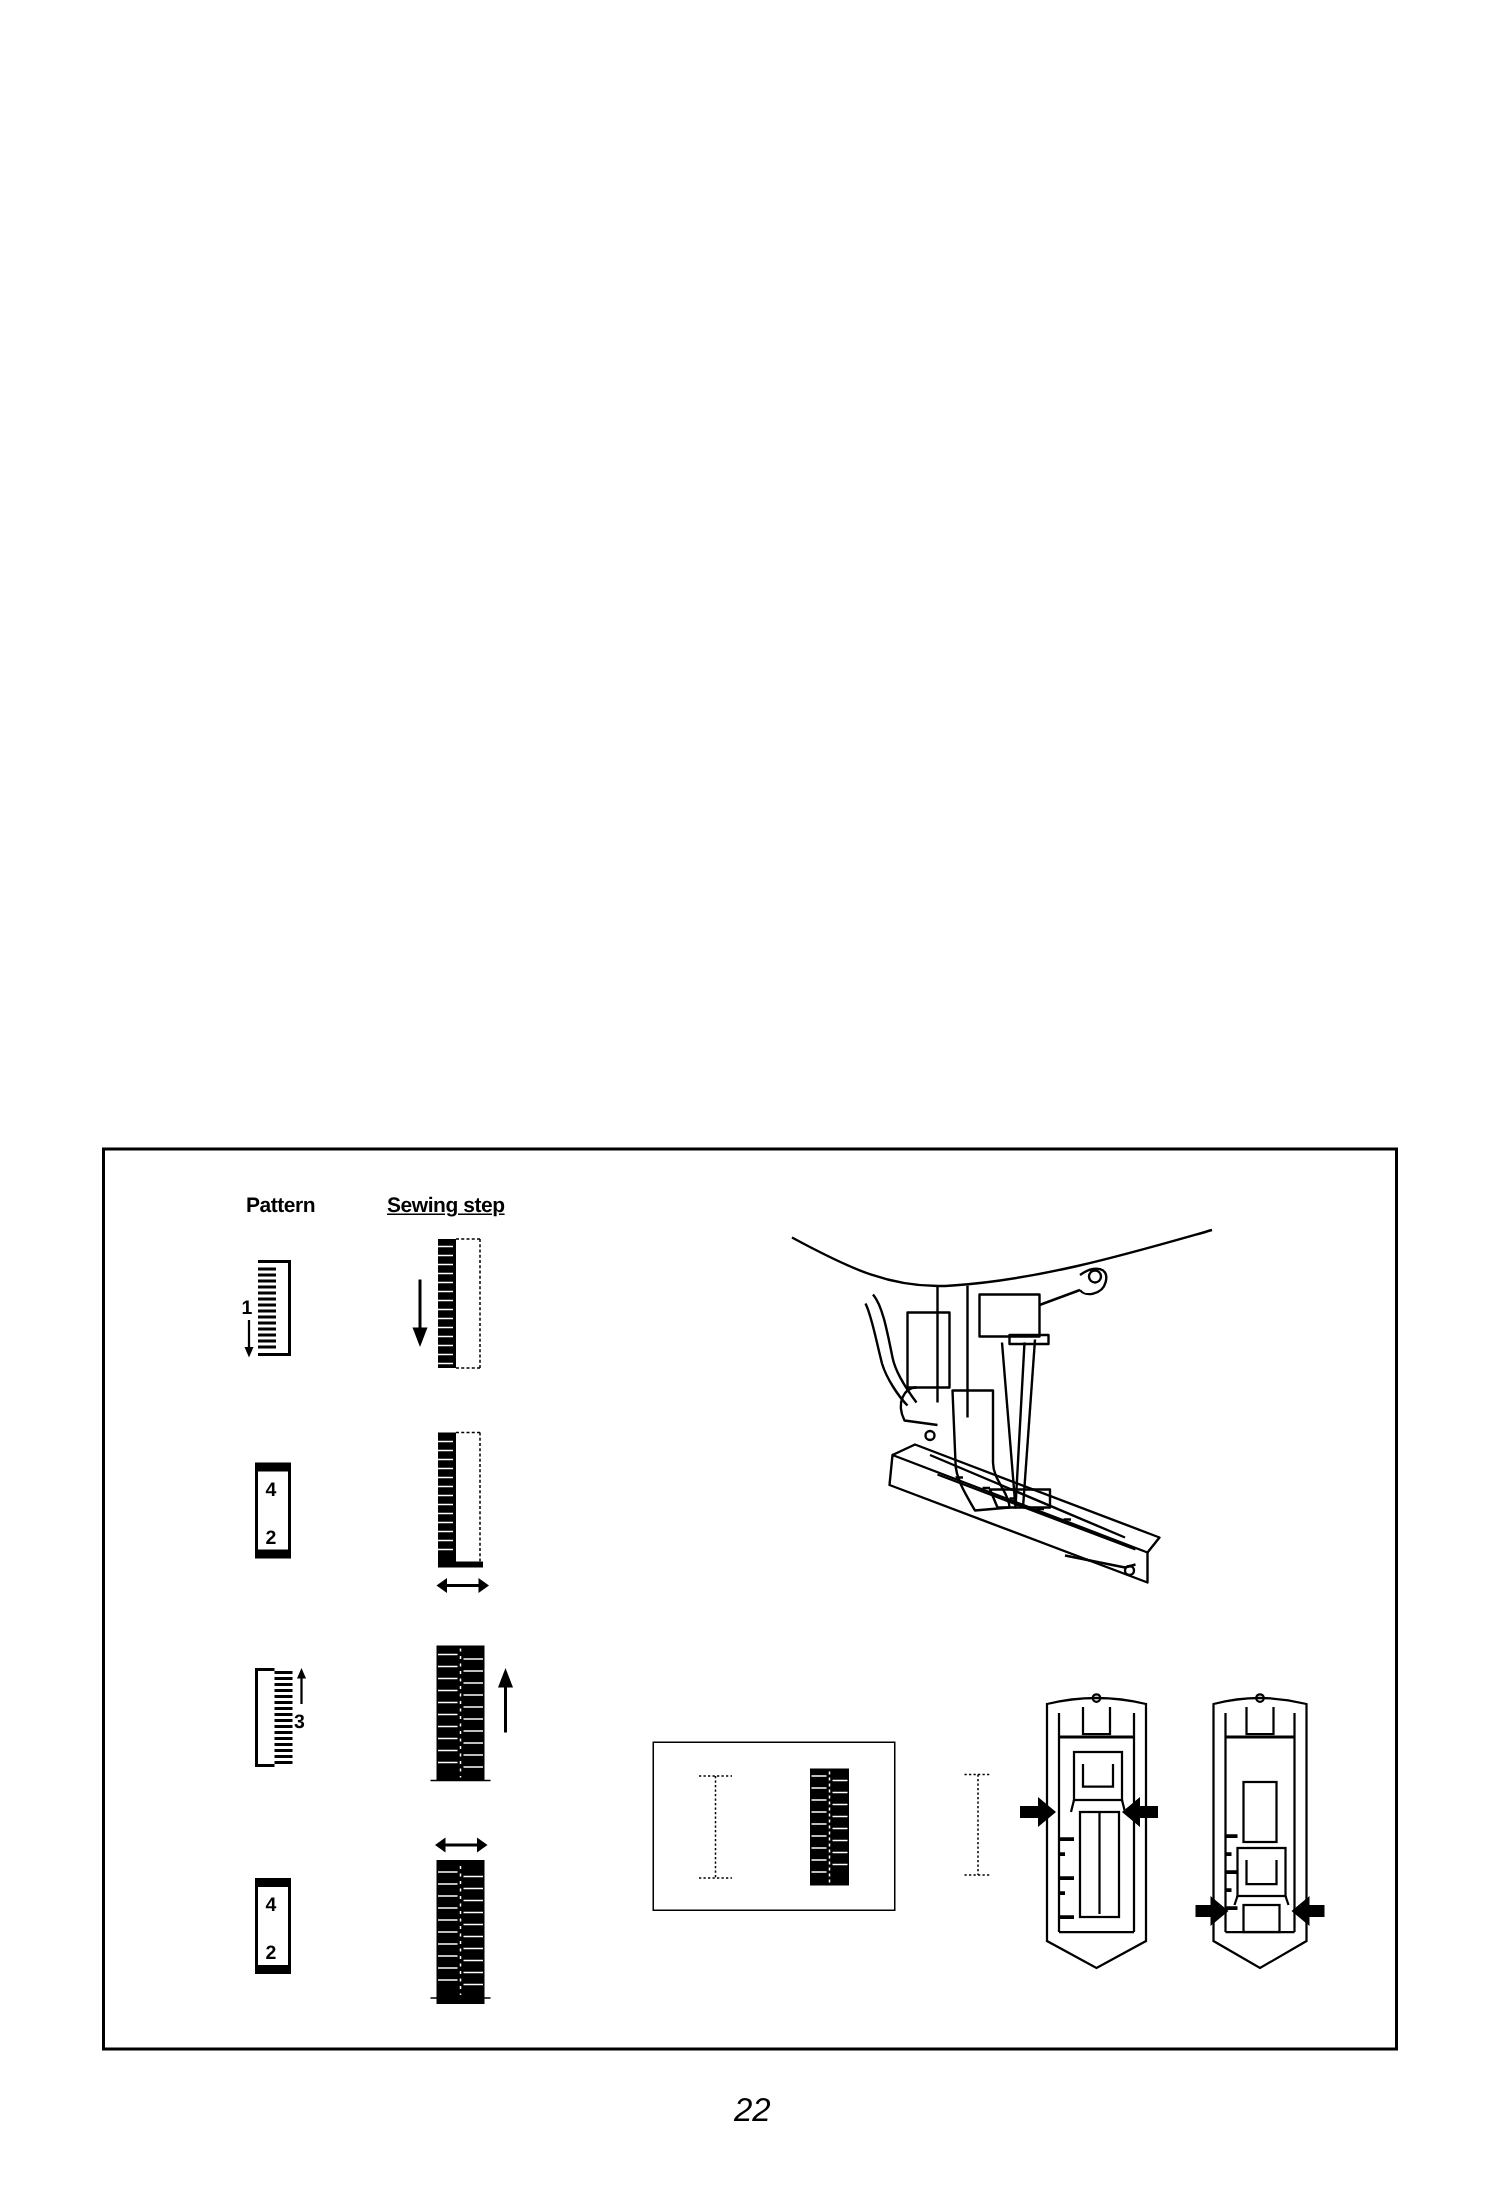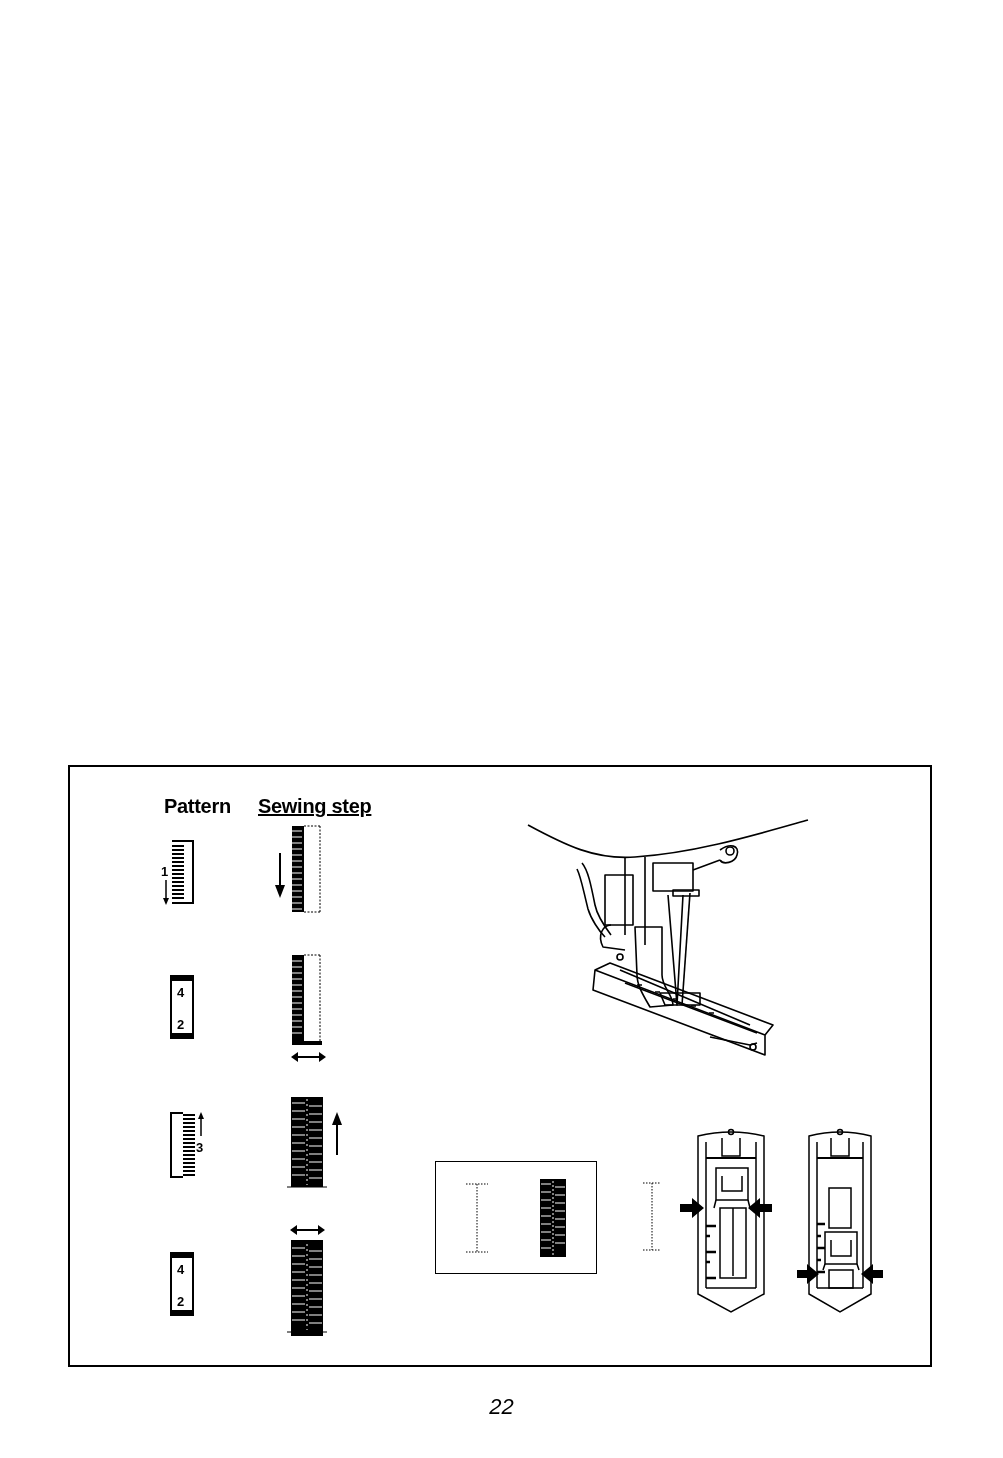--- a/index.html
+++ b/index.html
@@ -1,19 +1,19 @@
 <!DOCTYPE html>
 <html><head>
 <meta charset="utf-8">
 <style>
   html, body { margin:0; padding:0; background:#fff; }
   body { width:1003px; height:1458px; position:relative; font-family:"Liberation Sans", sans-serif; color:#000; overflow:hidden; }
   .frame { position:absolute; left:68px; top:765px; width:860px; height:598px; border:2.5px solid #000; box-sizing:content-box; }
   .abs { position:absolute; }
-  .hdr { position:absolute; font-weight:bold; font-size:20px; letter-spacing:-0.3px; }
+  .hdr { position:absolute; font-weight:bold; font-size:14px; letter-spacing:-0.3px; }
   .pagenum { position:absolute; left:0; width:1003px; top:1394px; text-align:center; font-size:22px; font-style:italic; }
   svg { position:absolute; overflow:visible; }
   .num { font-family:"Liberation Sans", sans-serif; font-weight:bold; font-size:13px; }
 </style>
 </head>
 <body>
 
 <div class="frame"></div>
 
 <div class="hdr" style="left:164px; top:795px;">Pattern</div>

